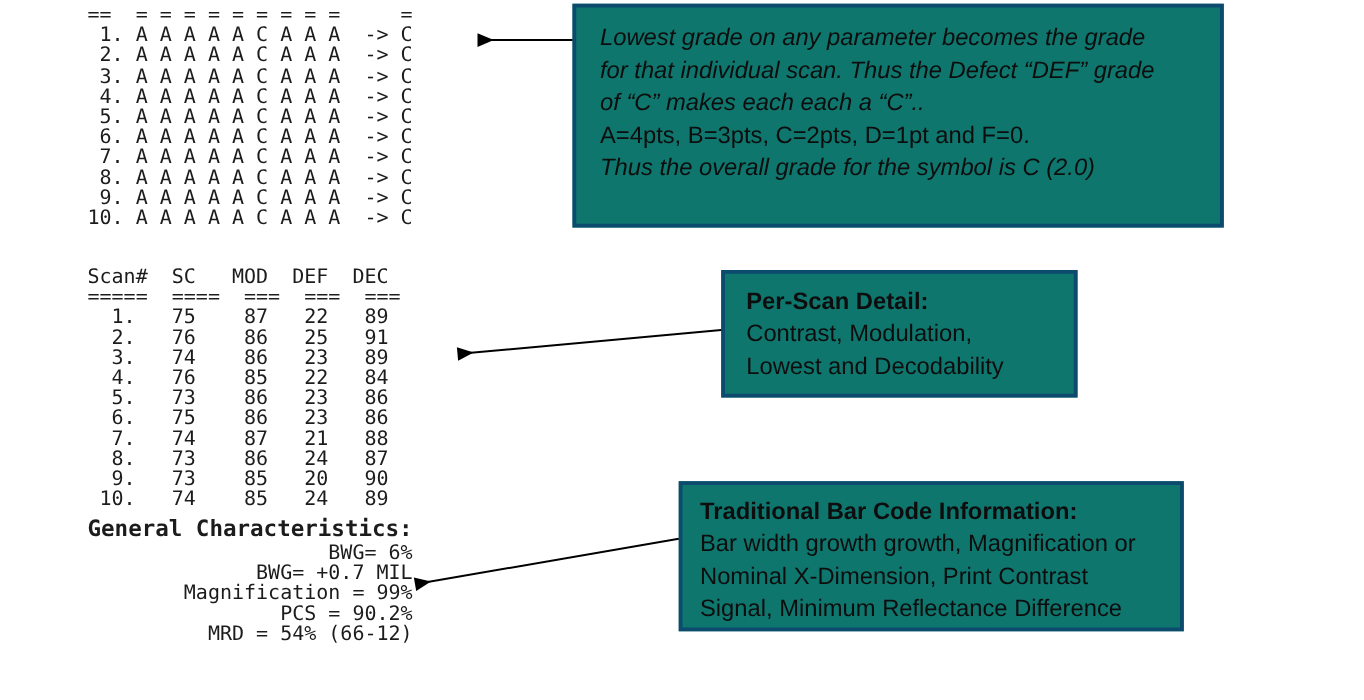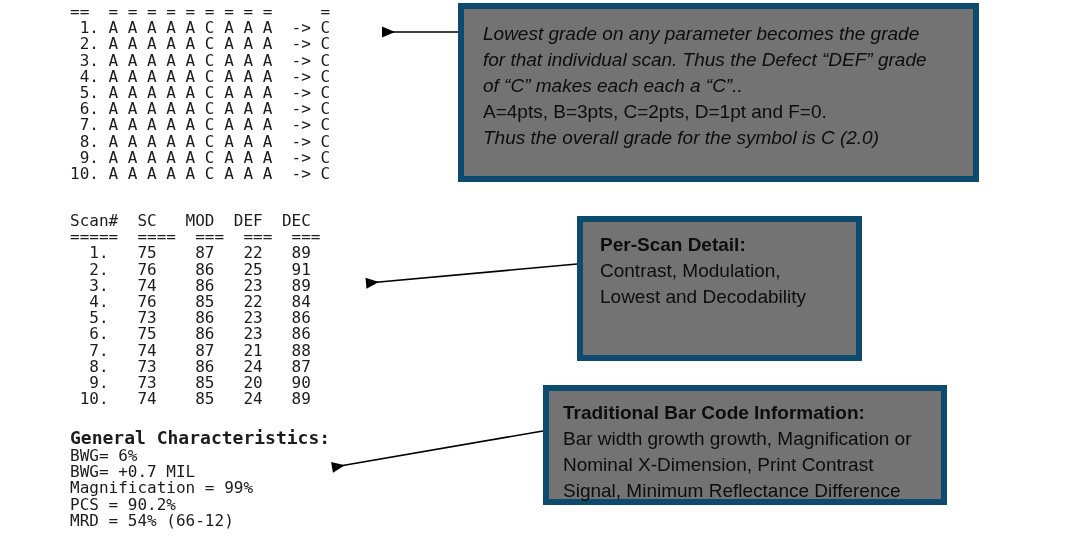--- a/index.html
+++ b/index.html
@@ -3,30 +3,30 @@
 <meta charset="utf-8">
 <style>
   html,body{margin:0;padding:0;background:#ffffff;}
   .page{position:relative;width:1091px;height:560px;background:#ffffff;overflow:hidden;
         font-family:"Liberation Sans",sans-serif;color:#161616;}
   .mono{font-family:"DejaVu Sans Mono","Liberation Mono",monospace;
         font-size:16px;line-height:16.2px;color:#1c1c1c;margin:0;white-space:pre;}
   .abs{position:absolute;}
   .gc-title{font-family:"DejaVu Sans Mono","Liberation Mono",monospace;
             font-size:18px;font-weight:bold;line-height:20px;color:#1c1c1c;white-space:pre;}
-  .callout{position:absolute;border:6px solid #0c4a6e;background:#737373;box-sizing:border-box;}
+  .callout{position:absolute;border:3px solid #0c4a6e;background:#0f766e;box-sizing:border-box;}
   .c-line{font-size:19px;line-height:26px;white-space:nowrap;color:#0d0d0d;}
   .c-line.it{font-style:italic;}
   .c-title{font-size:19px;line-height:26px;font-weight:bold;white-space:nowrap;color:#0d0d0d;}
   #callout-grade{left:458px;top:3px;width:521px;height:179px;padding:12px 10px 0 19px;}
-  #callout-perscan{left:577px;top:216px;width:285px;height:145px;padding:10px 8px 0 17px;}
+  #callout-perscan{left:577px;top:216px;width:285px;height:102px;padding:10px 8px 0 17px;}
   #callout-trad{left:543px;top:385px;width:404px;height:120px;padding:9px 20px 0 14px;}
   #grade-pre{left:70px;top:4px;}
   #table-pre{left:70px;top:213px;}
-  #gc-block{left:70px;top:428px;}
+  #gc-block{left:70px;top:414px;text-align:right;}
   svg.arrows{position:absolute;left:0;top:0;width:1091px;height:560px;pointer-events:none;}
 </style>
 </head>
 <body>
 
 <div class="page">
 
   <pre id="grade-pre" class="mono abs">==  = = = = = = = = =     =
  1. A A A A A C A A A  -&gt; C
  2. A A A A A C A A A  -&gt; C

